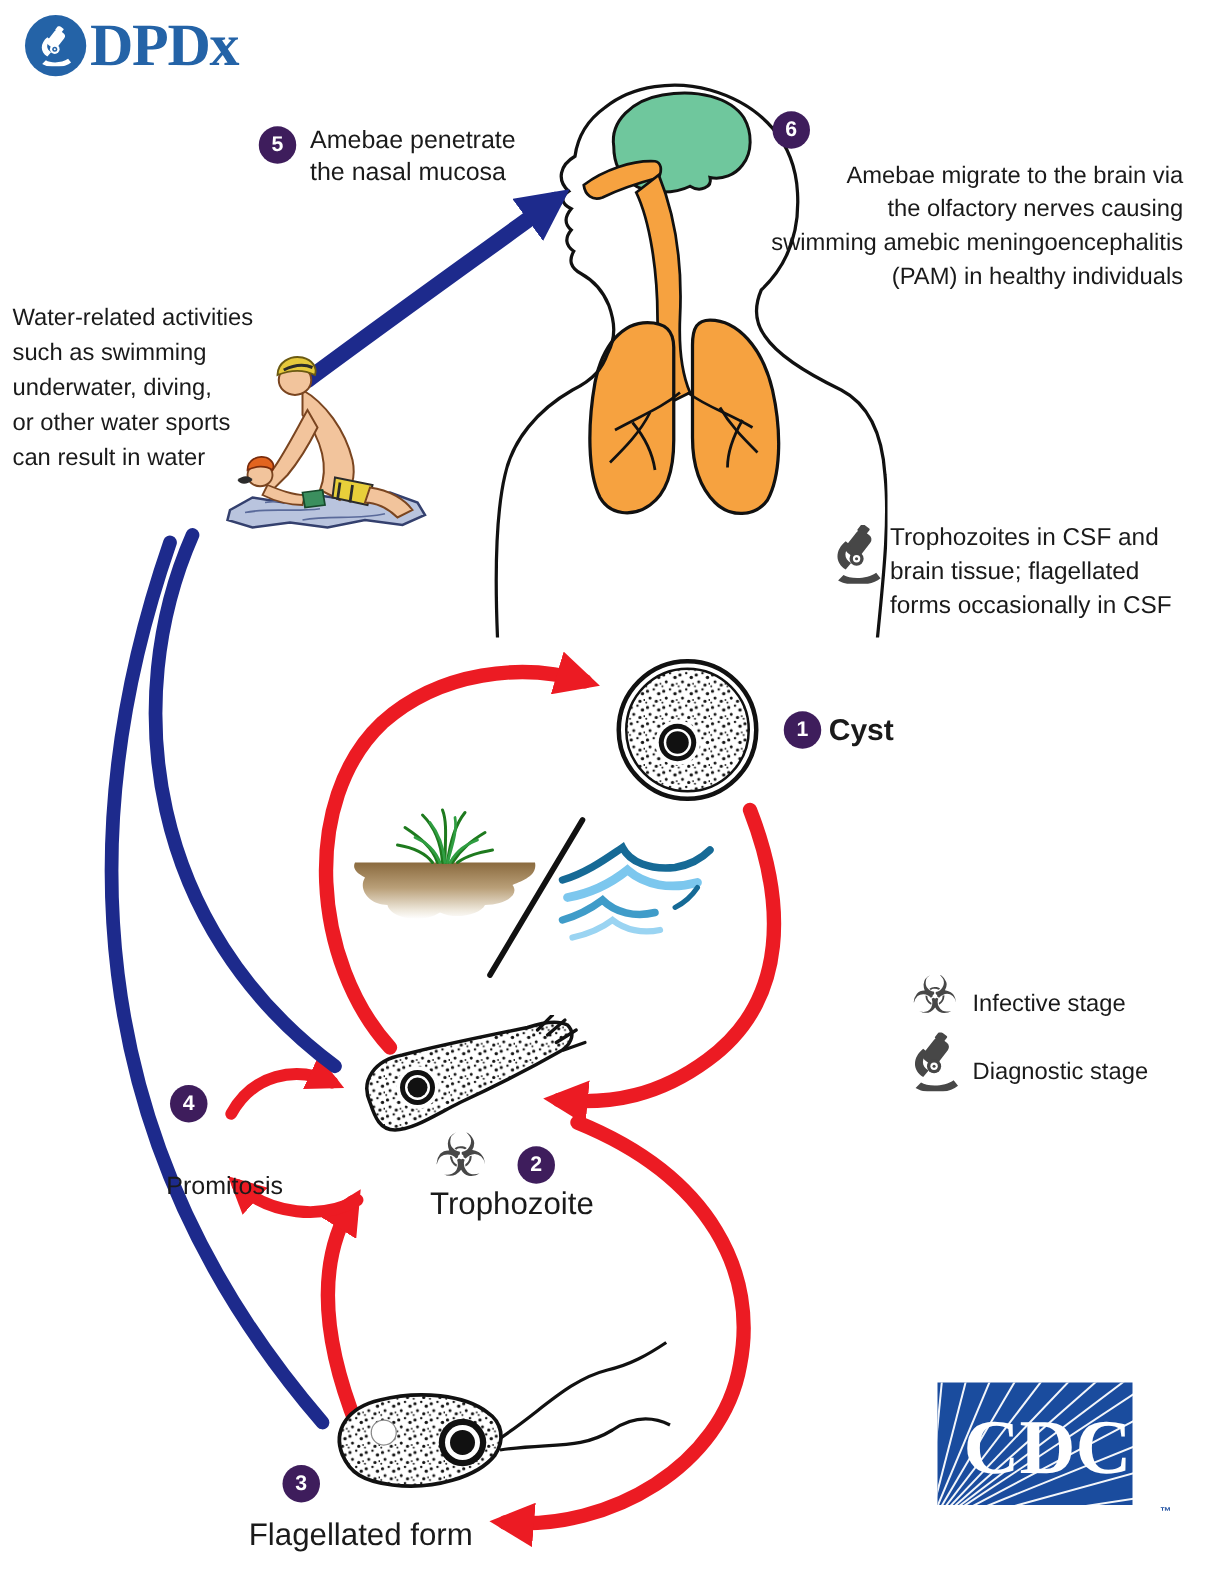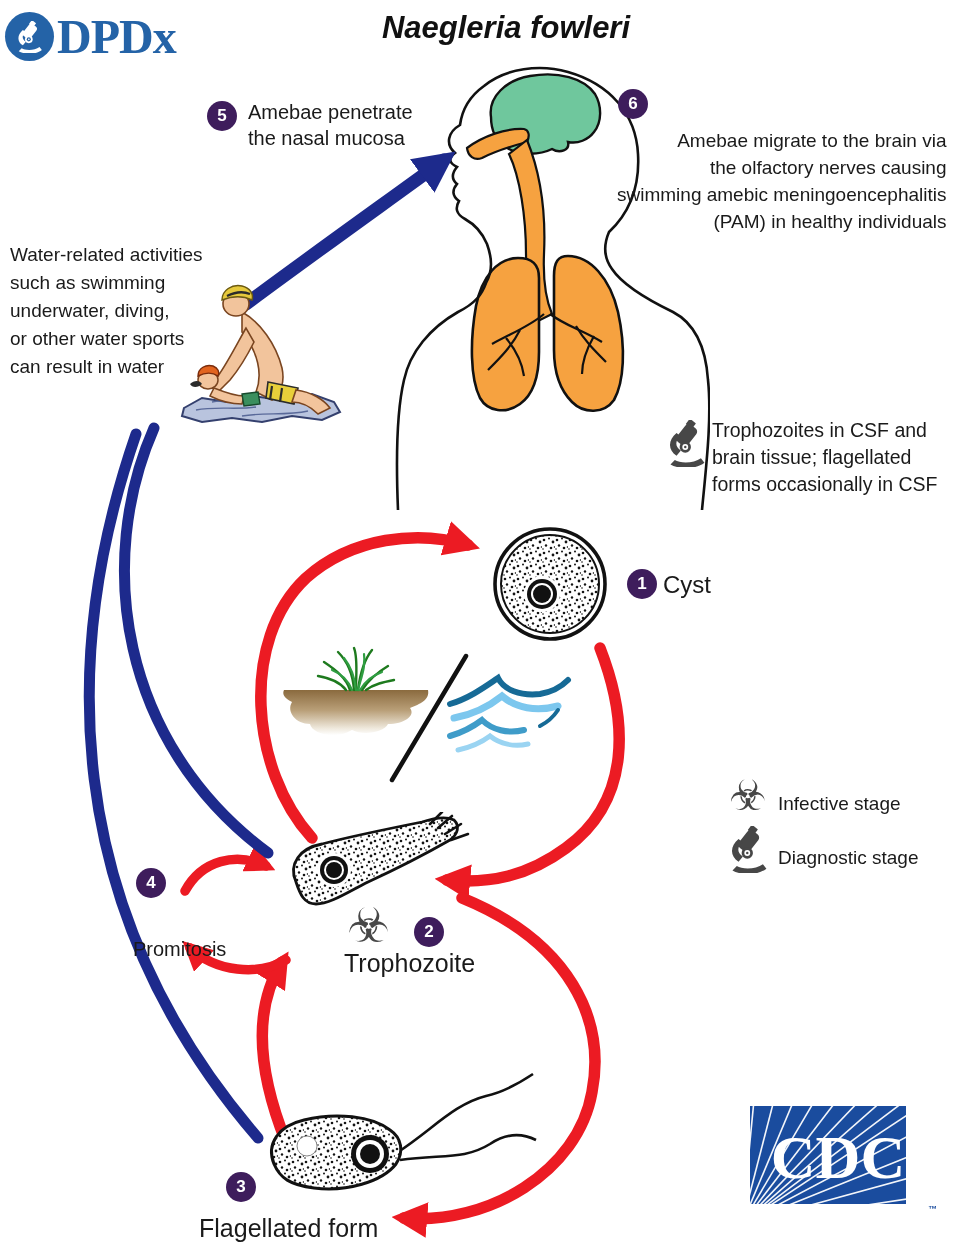--- a/index.html
+++ b/index.html
@@ -1,20 +1,20 @@
 <!DOCTYPE html>
 <html><head>
 <meta charset="utf-8">
 <style>
   html,body{margin:0;padding:0;background:#fff;}
   .canvas{position:relative;width:965px;height:1257px;background:#ffffff;overflow:hidden;
           font-family:"Liberation Sans",sans-serif;color:#1a1a1a;}
   .abs{position:absolute;}
   
-  .dpdx{left:5px;top:12px;display:flex;align-items:flex-end;}
+  .dpdx{left:20px;top:12px;display:flex;align-items:flex-end;}
   .dpdx-circle{width:49px;height:49px;border-radius:50%;background:#2463a7;display:flex;
                align-items:center;justify-content:center;}
   .dpdx-text{font-family:"Liberation Serif",serif;font-weight:bold;font-size:48px;color:#2463a7;
              letter-spacing:-1px;margin-left:3px;line-height:49px;}
   .title{left:506px;top:10px;transform:translateX(-50%);font-size:31px;font-weight:bold;
          font-style:italic;white-space:nowrap;margin:0;color:#111;}
   
   .badge{width:30px;height:30px;border-radius:50%;background:#3e1d5c;color:#fff;
          font-weight:bold;font-size:17px;display:flex;align-items:center;justify-content:center;}
   
@@ -42,21 +42,20 @@
         <circle cx="22" cy="31" r="6.5"></circle>
           <circle cx="22" cy="31" r="3.4" fill="#2463a7"></circle>
           <circle cx="22" cy="31" r="1.4"></circle>
         <path d="M12 15 C 2 23 2 35 12 41 L 17 35 C 10 31 10 23 17 19 Z"></path>
         <path d="M5 51 C 15 57 34 57 44 49 L 40 44 C 32 50 16 50 10 46 Z"></path>
       </svg>
     </span>
     <span class="dpdx-text">DPDx</span>
   </div>
 
-  <h1 class="abs title">Naegleria fowleri</h1>
 
   <svg class="abs" style="left:388px;top:62px;" width="322" height="448" viewBox="0 0 322 448">
     <path fill="#ffffff" stroke="none" d="M10 448 C 8 400 8 352 16 318 C 22 290 42 266 70 250 C 88 241 94 232 98 221 C 105 208 104 196 99 182 C 94 170 86 162 77 157 C 68 152 67 146 71 139 C 64 134 64 128 69 122 C 63 117 64 111 69 105 C 61 101 60 96 67 91 C 57 82 60 70 72 63 C 74 48 82 34 96 24 C 118 6 152 2 180 10 C 222 22 248 52 250 92 C 252 126 240 152 221 170 C 215 184 216 196 224 207 C 234 222 256 236 285 250 C 308 262 318 288 320 318 C 324 356 318 406 314 448 Z"></path>
     <path fill="#6fc79d" stroke="#111111" stroke-width="2.4" d="M103 55 C 100 35 118 18 142 14 C 170 9 196 16 207 32 C 214 44 214 60 206 70 C 200 78 190 82 180 80 C 182 88 172 92 164 87 C 150 94 128 93 118 85 C 108 80 103 68 103 55 Z"></path>
     <path fill="#f6a240" stroke="#111111" stroke-width="2.2" d="M79 86 C 95 74 118 66 136 67 C 141 68 142 74 139 80 C 124 84 106 90 94 96 C 86 99 80 94 79 86 Z"></path>
     <path fill="#f6a240" stroke="#111111" stroke-width="2.2" d="M121 92 L 139 78 C 152 110 158 150 156 192 C 155 216 158 238 164 252 L 148 260 C 141 240 138 215 138 192 C 138 155 132 115 121 92 Z"></path>
     <path fill="#f6a240" stroke="#111111" stroke-width="2.6" d="M130 196 C 110 196 94 214 88 244 C 82 278 82 316 92 336 C 100 350 118 352 132 342 C 146 332 151 314 151 290 L 151 216 C 151 202 144 196 130 196 Z"></path>
     <path fill="#f6a240" stroke="#111111" stroke-width="2.6" d="M180 194 C 202 194 222 216 230 250 C 238 286 236 320 226 338 C 216 352 196 352 184 340 C 172 328 166 310 166 288 L 166 214 C 166 200 170 194 180 194 Z"></path>
     <g fill="none" stroke="#111111" stroke-width="2.2">
       <path d="M156 252 C 142 264 126 270 104 282"></path>
@@ -240,21 +239,21 @@
       <path d="M5 51 C 15 57 34 57 44 49 L 40 44 C 32 50 16 50 10 46 Z"></path>
     </svg>
   </span>
   <div class="abs tnote" style="left:712px;top:417px;font-size:19.5px;">
     <div>Trophozoites in CSF and</div>
     <div>brain tissue; flagellated</div>
     <div>forms occasionally in CSF</div>
   </div>
 
   <div class="abs badge" style="left:627px;top:569px;">1</div>
-  <div class="abs stage-label" style="left:663px;top:571px;font-size:24px;">Cyst</div>
+  <div class="abs stage-label" style="left:663px;top:571px;font-size:24px;font-weight:bold;">Cyst</div>
 
   <span class="abs bio" style="left:347px;top:901px;font-size:48px;">☣</span>
   <div class="abs badge" style="left:414px;top:917px;">2</div>
   <div class="abs stage-label" style="left:344px;top:949px;">Trophozoite</div>
 
   <div class="abs badge" style="left:136px;top:868px;">4</div>
   <div class="abs small-label" style="left:133px;top:902px;margin-top:36px;">Promitosis</div>
 
   <div class="abs badge" style="left:226px;top:1172px;">3</div>
   <div class="abs stage-label" style="left:199px;top:1214px;">Flagellated form</div>

